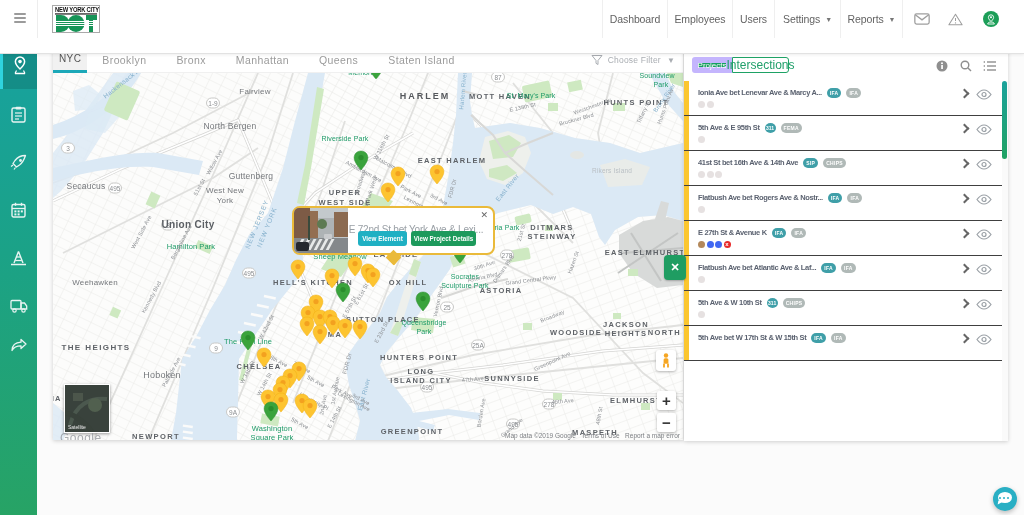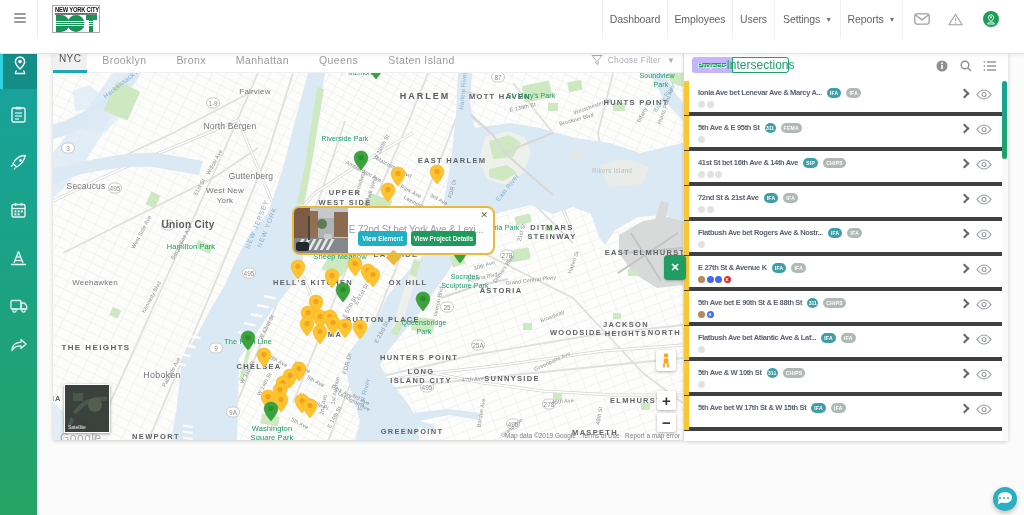--- a/index.html
+++ b/index.html
@@ -46,21 +46,21 @@
 #satthumb .lbl{position:absolute;left:3px;bottom:2px;color:#eee;font-size:5px;}
 #glogo{position:absolute;left:7px;top:358px;color:#8f9399;font-size:12px;letter-spacing:.5px;opacity:.75;}
 #attrib{position:absolute;right:3px;bottom:1px;font-size:6.5px;color:#7c7f83;}
 #xbtn{position:absolute;left:664px;top:255px;width:22px;height:25px;background:#1f9d62;border-radius:4px;color:#fff;display:flex;align-items:center;justify-content:center;font-size:11px;font-weight:bold;box-shadow:0 1px 2px rgba(0,0,0,.25);z-index:26;}
 
 #panel{position:absolute;left:684px;top:47px;width:324px;height:394px;background:#fff;box-shadow:0 1px 4px rgba(0,0,0,.18);overflow:hidden;}
 #ptop{position:absolute;left:0;top:0;width:324px;height:34px;background:#fff;z-index:3;}
 #tglP{position:absolute;left:8px;top:10px;height:16px;width:40px;background:#17a05f;border:6px solid #c4b5fd;border-radius:3px 0 0 3px;color:#fff;font-size:8px;display:flex;align-items:center;justify-content:center;}
 #tglI{position:absolute;left:48px;top:10px;height:16px;width:57px;background:#fff;border:1px solid #1ea265;border-radius:0 3px 3px 0;color:#21a06b;font-size:12px;display:flex;align-items:center;justify-content:center;}
 #rows{position:absolute;left:0;top:34px;width:324px;height:360px;}
-.row{position:relative;width:324px;height:35px;border-bottom:4px solid #404040;}
+.row{position:relative;width:324px;height:35px;border-bottom:1px solid #404040;}
 .row .bar{position:absolute;left:0;top:0;width:5px;height:34px;background:#fbc62f;}
 .row .ttl{position:absolute;left:14px;top:6px;font-size:7.5px;font-weight:bold;color:#5b6270;letter-spacing:-.35px;white-space:nowrap;display:flex;align-items:center;height:11px;}
 .bdg{display:inline-block;margin-left:5px;padding:0 3px;height:10px;line-height:10px;border-radius:5px;font-size:5px;font-weight:bold;color:#fff;letter-spacing:.3px;}
 .b1{background:#3f9fa8;}
 .b2{background:#b0b9b7;}
 .b311{border-radius:50%;padding:0;width:11px;height:10px;text-align:center;letter-spacing:0;}
 .dots{position:absolute;left:14px;top:19.5px;display:flex;gap:1.5px;}
 .dot{width:7px;height:7px;border-radius:50%;background:#e6e1e1;position:relative;}
 .dot.tan{background:#b4895c;}
 .dot.blu{background:#4168f2;}
@@ -661,33 +661,20 @@
             <div class="dot"></div>
           </div>
           <div class="chv"></div>
           <svg class="eye" width="16" height="11" viewBox="0 0 16 11">
             <path d="M1,5.5 C3.5,2 6,1 8,1 s4.5,1 7,4.5 C12.5,9 10,10 8,10 S3.5,9 1,5.5 Z" fill="none" stroke="#9aa0a6" stroke-width="1.2"></path>
             <circle cx="8" cy="5.5" r="2" fill="none" stroke="#9aa0a6" stroke-width="1.2"></circle>
           </svg>
         </div>
       <div class="row">
           <div class="bar"></div>
-          <div class="ttl">72nd St &amp; 21st Ave<span class="bdg b1">IFA</span><span class="bdg b2">IFA</span></div>
-          <div class="dots">
-            <div class="dot"></div>
-            <div class="dot"></div>
-          </div>
-          <div class="chv"></div>
-          <svg class="eye" width="16" height="11" viewBox="0 0 16 11">
-            <path d="M1,5.5 C3.5,2 6,1 8,1 s4.5,1 7,4.5 C12.5,9 10,10 8,10 S3.5,9 1,5.5 Z" fill="none" stroke="#9aa0a6" stroke-width="1.2"></path>
-            <circle cx="8" cy="5.5" r="2" fill="none" stroke="#9aa0a6" stroke-width="1.2"></circle>
-          </svg>
-        </div>
-      <div class="row">
-          <div class="bar"></div>
           <div class="ttl">Flatbush Ave bet Rogers Ave &amp; Nostr...<span class="bdg b1">IFA</span><span class="bdg b2">IFA</span></div>
           <div class="dots">
             <div class="dot"></div>
           </div>
           <div class="chv"></div>
           <svg class="eye" width="16" height="11" viewBox="0 0 16 11">
             <path d="M1,5.5 C3.5,2 6,1 8,1 s4.5,1 7,4.5 C12.5,9 10,10 8,10 S3.5,9 1,5.5 Z" fill="none" stroke="#9aa0a6" stroke-width="1.2"></path>
             <circle cx="8" cy="5.5" r="2" fill="none" stroke="#9aa0a6" stroke-width="1.2"></circle>
           </svg>
         </div>
@@ -703,35 +690,20 @@
             </div>
           </div>
           <div class="chv"></div>
           <svg class="eye" width="16" height="11" viewBox="0 0 16 11">
             <path d="M1,5.5 C3.5,2 6,1 8,1 s4.5,1 7,4.5 C12.5,9 10,10 8,10 S3.5,9 1,5.5 Z" fill="none" stroke="#9aa0a6" stroke-width="1.2"></path>
             <circle cx="8" cy="5.5" r="2" fill="none" stroke="#9aa0a6" stroke-width="1.2"></circle>
           </svg>
         </div>
       <div class="row">
           <div class="bar"></div>
-          <div class="ttl">5th Ave bet E 90th St &amp; E 88th St<span class="bdg b1 b311">311</span><span class="bdg b2">CHIPS</span></div>
-          <div class="dots">
-            <div class="dot tan"></div>
-            <div class="dot blu">
-              <div class="x">x</div>
-            </div>
-          </div>
-          <div class="chv"></div>
-          <svg class="eye" width="16" height="11" viewBox="0 0 16 11">
-            <path d="M1,5.5 C3.5,2 6,1 8,1 s4.5,1 7,4.5 C12.5,9 10,10 8,10 S3.5,9 1,5.5 Z" fill="none" stroke="#9aa0a6" stroke-width="1.2"></path>
-            <circle cx="8" cy="5.5" r="2" fill="none" stroke="#9aa0a6" stroke-width="1.2"></circle>
-          </svg>
-        </div>
-      <div class="row">
-          <div class="bar"></div>
           <div class="ttl">Flatbush Ave bet Atlantic Ave &amp; Laf...<span class="bdg b1">IFA</span><span class="bdg b2">IFA</span></div>
           <div class="dots">
             <div class="dot"></div>
           </div>
           <div class="chv"></div>
           <svg class="eye" width="16" height="11" viewBox="0 0 16 11">
             <path d="M1,5.5 C3.5,2 6,1 8,1 s4.5,1 7,4.5 C12.5,9 10,10 8,10 S3.5,9 1,5.5 Z" fill="none" stroke="#9aa0a6" stroke-width="1.2"></path>
             <circle cx="8" cy="5.5" r="2" fill="none" stroke="#9aa0a6" stroke-width="1.2"></circle>
           </svg>
         </div>

